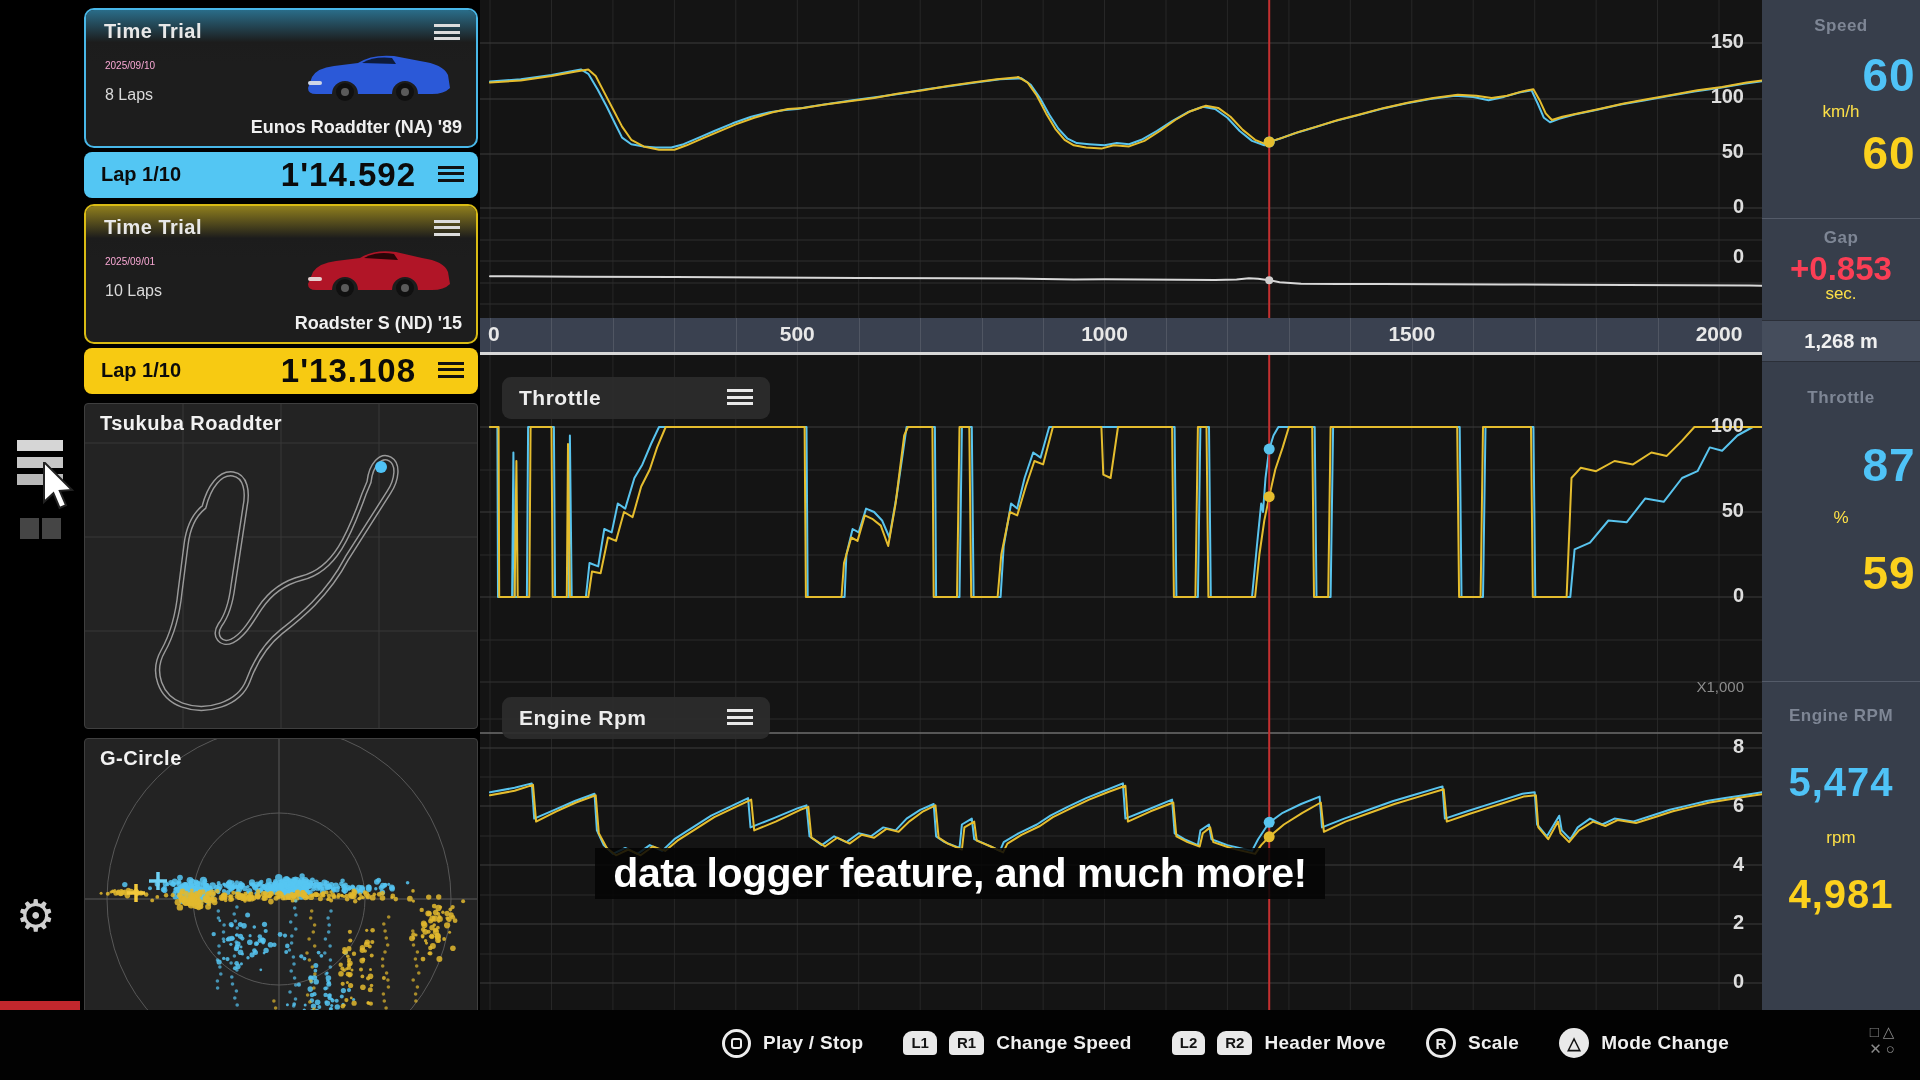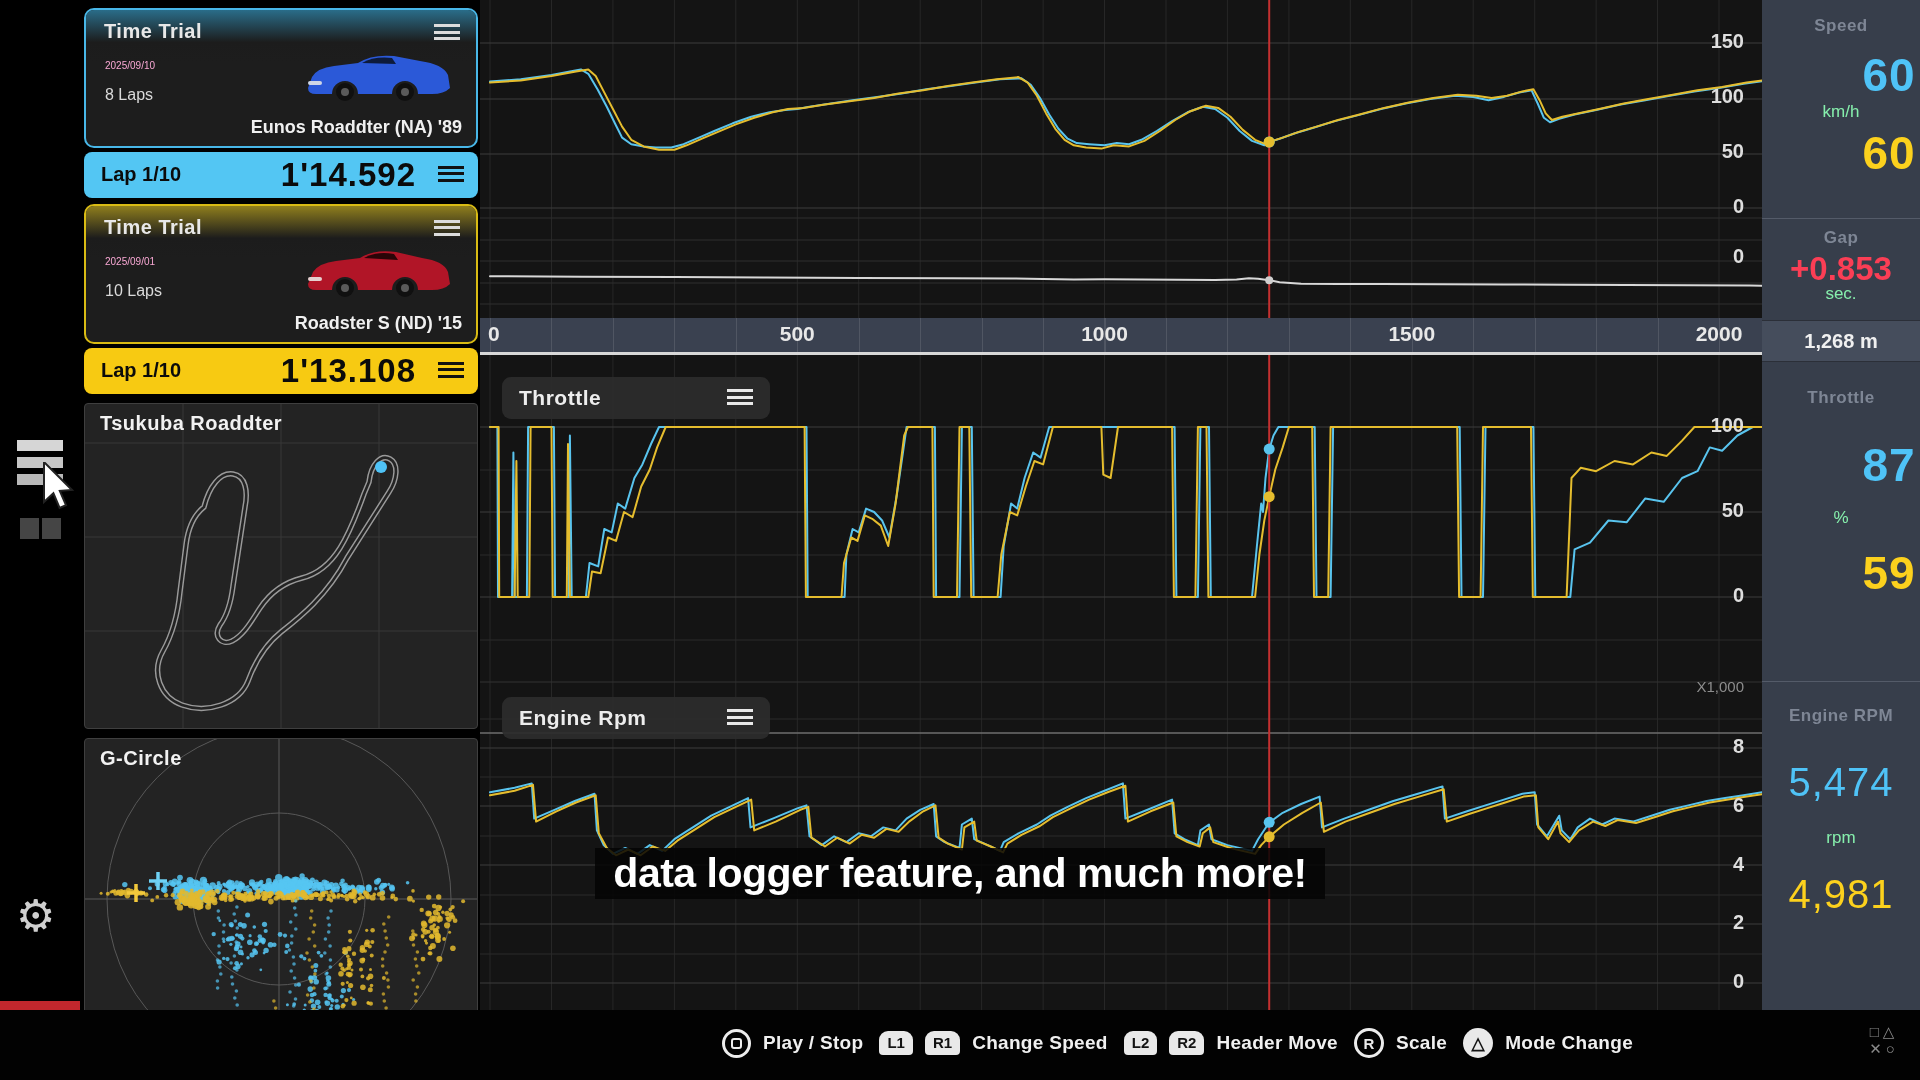--- a/index.html
+++ b/index.html
@@ -55,36 +55,36 @@
   .chart-pill{position:absolute;left:22px;width:268px;height:42px;background:rgba(44,44,44,0.93);border-radius:9px;
     box-sizing:border-box;display:flex;align-items:center;justify-content:space-between;padding:0 17px;cursor:pointer;}
   .chart-pill .pt{font-size:21px;font-weight:bold;color:#ededed;letter-spacing:0.5px;}
   .chart-pill .menu-icon{color:#e8e8e8;height:18px;}
 
   
   #sidebar{position:absolute;left:1762px;top:0;width:158px;height:1010px;background:#373e4b;}
   .sb{position:absolute;left:0;width:158px;text-align:center;}
   .sb-label{font-size:17px;font-weight:bold;color:#7e8695;letter-spacing:0.5px;}
   .sb-big{font-size:46px;font-weight:bold;letter-spacing:1px;padding-left:48px;}
-  .sb-mid{font-size:40px;font-weight:normal;letter-spacing:1px;}
-  .sb-unit{font-size:17px;color:#86efac;}
+  .sb-mid{font-size:40px;font-weight:bold;letter-spacing:1px;}
+  .sb-unit{font-size:17px;color:#fde047;}
   .cyan{color:#4fc3f7;} .yellow{color:#fcd11d;} .red{color:#fb3e55;}
   .sb-hr{position:absolute;left:0;width:158px;height:1px;background:#545b69;}
   #dist-row{position:absolute;left:0;top:320px;width:158px;height:42px;background:#454d5c;
     border-top:1px solid #2b2f38;border-bottom:1px solid #2b2f38;box-sizing:border-box;
     font-size:20px;font-weight:bold;color:#f0f0f0;text-align:center;line-height:40px;}
 
   
   #caption{position:absolute;left:0;right:0;top:845px;text-align:center;z-index:30;pointer-events:none;}
   .cap-line{display:block;width:fit-content;margin:3px auto;padding:1px 18px;background:rgba(4,4,4,0.85);
     color:#fff;font-size:41px;font-weight:bold;letter-spacing:-0.5px;line-height:49px;}
 
   
   #bottombar{position:absolute;left:0;top:1010px;width:1920px;height:70px;background:#020202;}
-  #controls{position:absolute;left:722px;top:0;height:66px;display:flex;align-items:center;gap:16px;}
+  #controls{position:absolute;left:722px;top:0;height:66px;display:flex;align-items:center;gap:40px;}
   .ctrl{display:flex;align-items:center;gap:12px;cursor:pointer;}
   .ctrl-label{font-size:19px;font-weight:bold;color:#f0f0f0;letter-spacing:0.3px;}
   .pad-icon{position:relative;width:29px;height:29px;border:3px solid #ececec;border-radius:50%;box-sizing:border-box;display:inline-block;}
   .pad-icon i{position:absolute;left:6px;top:6px;width:11px;height:11px;border:2.5px solid #ececec;border-radius:3px;box-sizing:border-box;}
   .shoulder{display:inline-block;background:#e9e9e9;color:#131313;font-size:15px;font-weight:bold;
     padding:4px 8px 5px;border-radius:9px 9px 4px 4px;line-height:15px;}
   .stick-icon{display:inline-flex;width:30px;height:30px;border:3px solid #ececec;border-radius:50%;box-sizing:border-box;
     align-items:center;justify-content:center;font-size:15px;font-weight:bold;color:#ececec;}
   .face-icon{display:inline-flex;width:30px;height:30px;background:#e9e9e9;border-radius:50%;
     align-items:center;justify-content:center;font-size:17px;font-weight:bold;color:#121212;}

